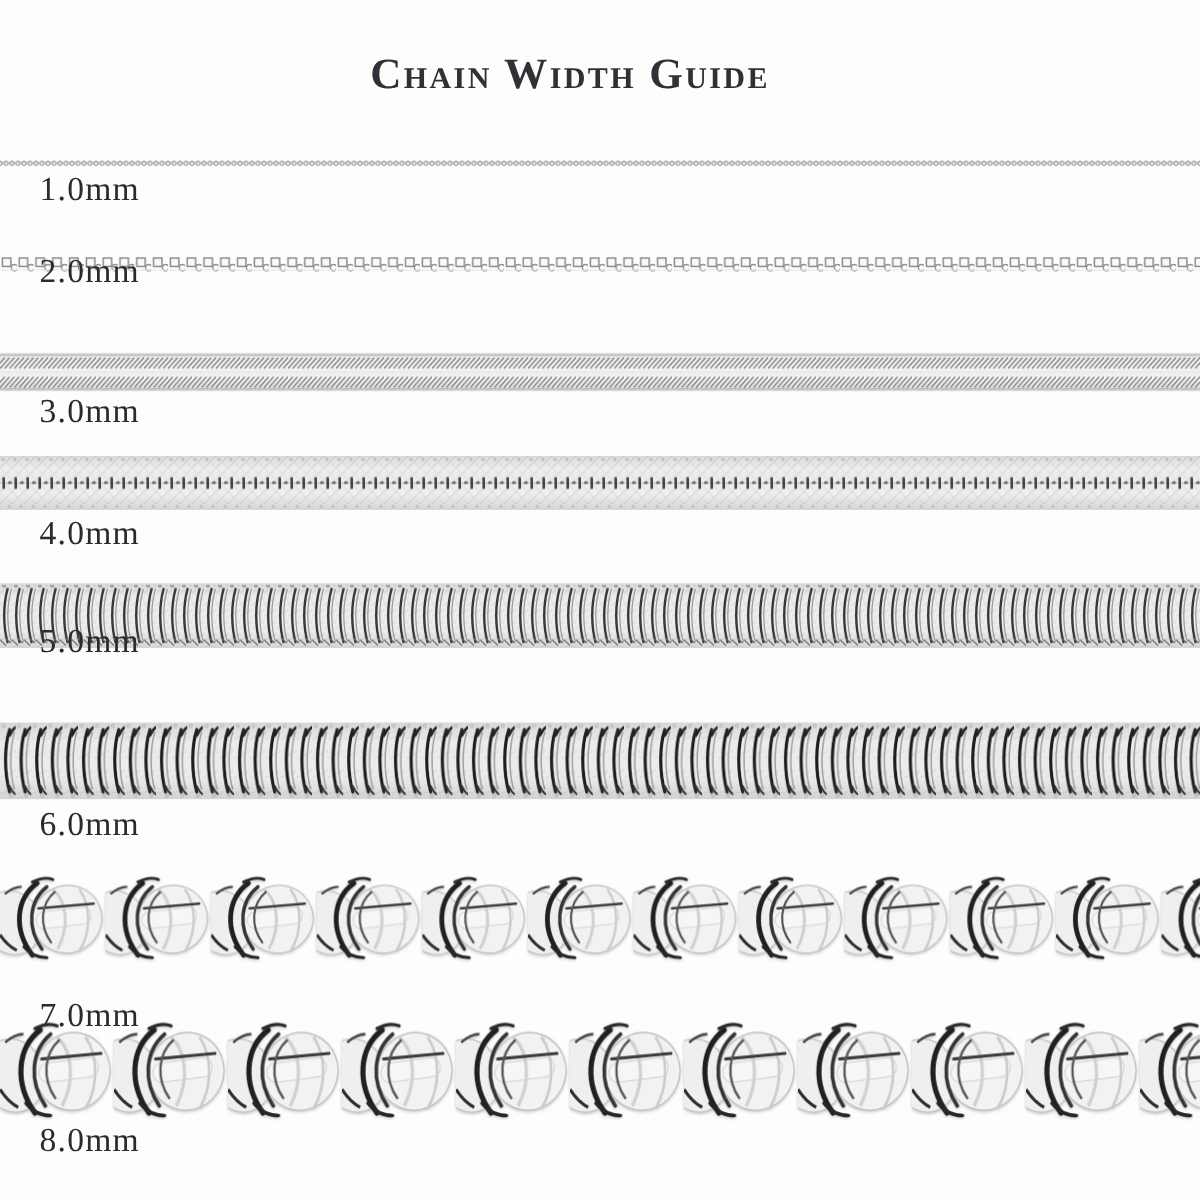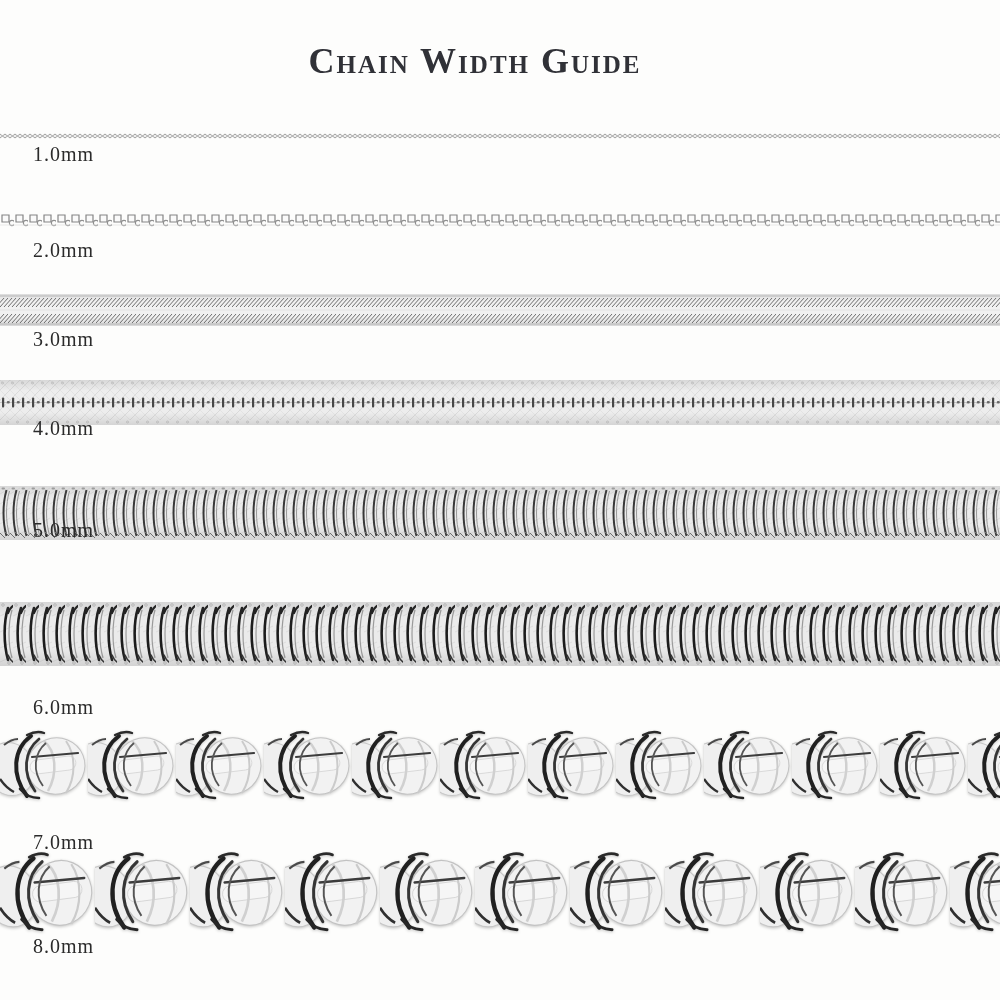--- a/index.html
+++ b/index.html
@@ -44,26 +44,26 @@
   .r2{top:212px;height:16px;}
   .r3{top:294px;height:32px;}
   .r4{top:380px;height:45px;}
   .r5{top:486px;height:54px;}
   .r6{top:602px;height:64px;}
   .r7{top:727px;height:80px;}
   .r8{top:848px;height:92px;}
   .chain-label{
     position:absolute;left:33px;
     font-family:"Liberation Serif", serif;
-    font-size:20px;line-height:1.2;
+    font-size:28px;line-height:1.2;
     letter-spacing:1px;
     color:var(--label-text);
   }
-  .l1{top:142px;} .l2{top:238px;} .l3{top:327px;} .l4{top:416px;}
-  .l5{top:518px;} .l6{top:671px;margin-top:24px;} .l7{top:830px;} .l8{top:934px;font-family:Liberation Serif, serif;}
+  .l1{top:142px;} .l2{top:210px;} .l3{top:327px;} .l4{top:428px;}
+  .l5{top:518px;} .l6{top:671px;} .l7{top:830px;} .l8{top:934px;font-family:Liberation Serif, serif;}
   .defs-holder{position:absolute;width:0;height:0;overflow:hidden;}
 </style>
 </head>
 <body>
 
 <svg class="defs-holder" aria-hidden="true">
   <defs>
 
     <pattern id="pat-fine" width="5" height="12" patternUnits="userSpaceOnUse">
       <path d="M0,4 L5,8 M0,8 L5,4" stroke="#949494" stroke-width="0.9" fill="none"></path>

